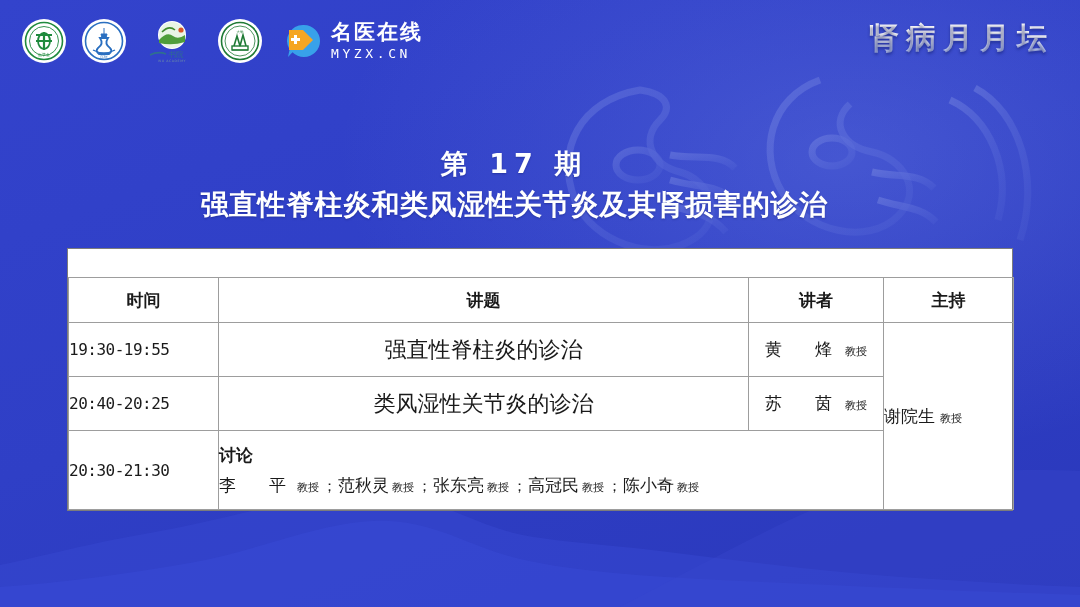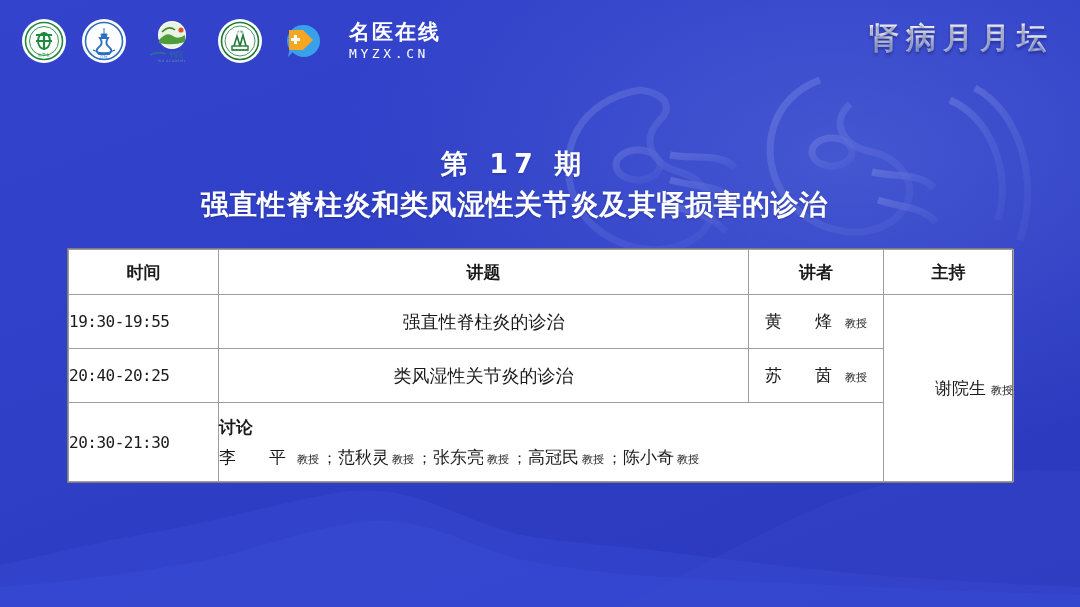--- a/index.html
+++ b/index.html
@@ -82,21 +82,21 @@
   .logo-flat {
     width: 60px;
     height: 44px;
     display: flex;
     align-items: flex-start;
     justify-content: center;
   }
   .logo-myzx {
     display: flex;
     align-items: center;
-    gap: 25px;
+    gap: 7px;
     margin-left: 6px;
   }
   .myzx-mark {
     width: 40px;
     height: 40px;
     position: relative;
   }
   .myzx-text {
     display: flex;
     flex-direction: column;
@@ -169,20 +169,21 @@
     width: 946px;
     background: #ffffff;
     border: 1px solid #7c7c7c;
     box-sizing: border-box;
   }
   table.agenda {
     width: 100%;
     border-collapse: collapse;
     table-layout: fixed;
     color: #1a1a1a;
+    margin-top: 28px;
   }
   table.agenda th,
   table.agenda td {
     border: 1px solid #9d9d9d;
     padding: 0;
     vertical-align: middle;
     font-weight: normal;
   }
   table.agenda th {
     height: 44px;
@@ -198,34 +199,34 @@
 
   td.cell-time {
     height: 53px;
     font-size: 16px;
     font-family: "DejaVu Sans Mono", "Liberation Mono", monospace;
     letter-spacing: -0.5px;
     text-align: left;
     padding-left: 12px;
   }
   td.cell-topic {
-    font-size: 18px;
+    font-size: 22px;
     font-family: "DejaVu Sans", "Liberation Sans", sans-serif;
     text-align: center;
   }
   td.cell-speaker {
     font-size: 17px;
     font-family: "DejaVu Sans", "Liberation Sans", sans-serif;
     text-align: center;
     white-space: nowrap;
   }
   td.cell-host {
     font-size: 17px;
     font-family: "DejaVu Sans", "Liberation Sans", sans-serif;
-    text-align: right;
+    text-align: left;
     white-space: nowrap;
   }
   .name-gap {
     letter-spacing: 8px;
   }
   .rank {
     font-size: 11px;
     margin-left: 5px;
     font-family: "DejaVu Sans", "Liberation Sans", sans-serif;
   }

